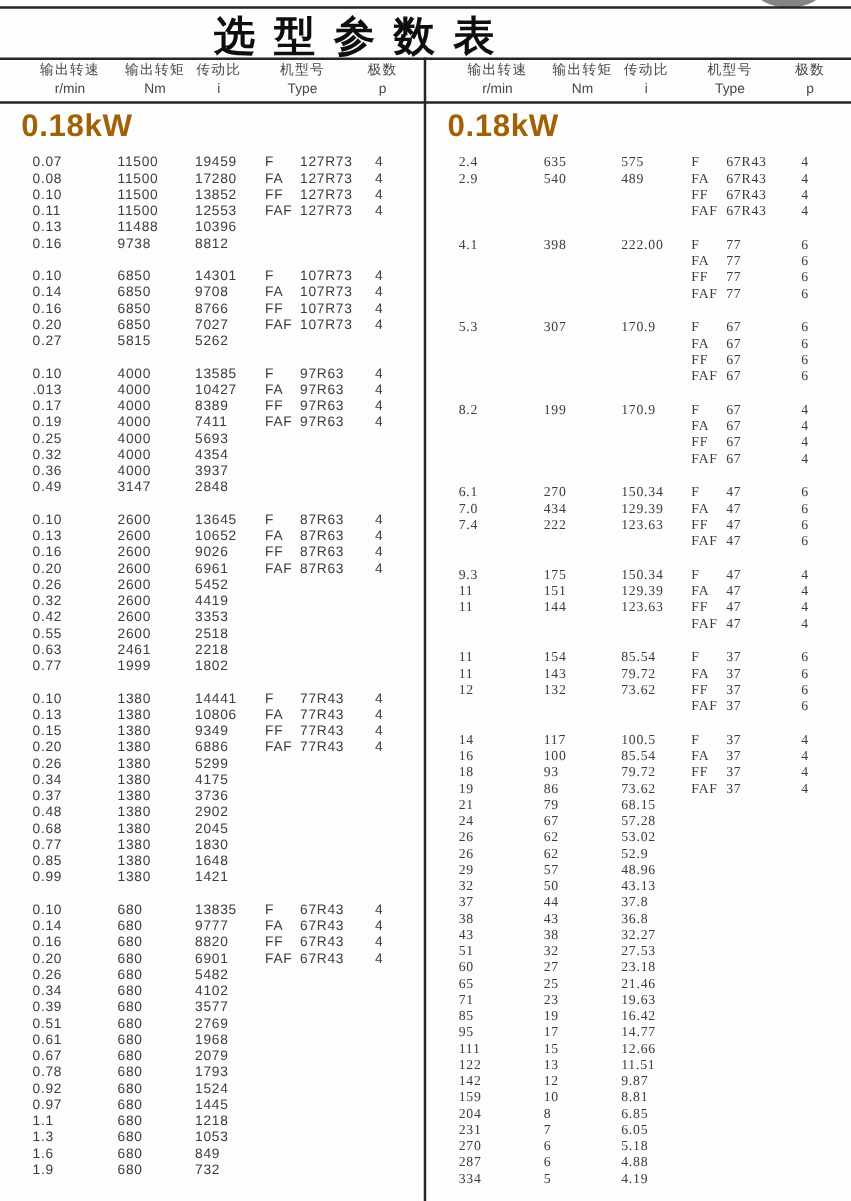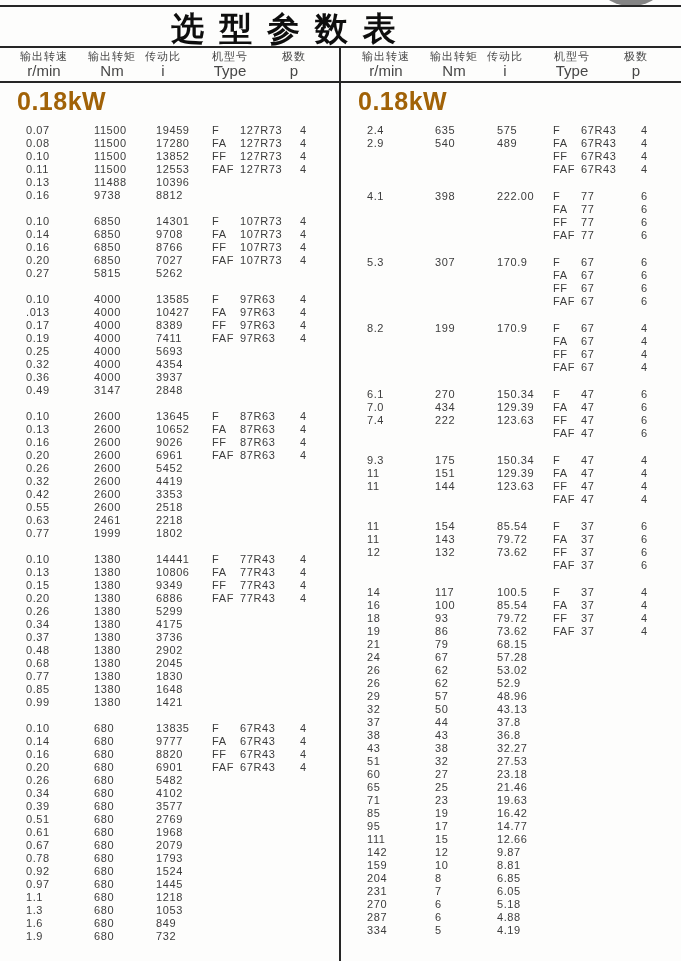--- a/index.html
+++ b/index.html
@@ -39,39 +39,39 @@
     font-size: 33px; font-weight: bold;
     letter-spacing: 0.45em; text-indent: 0.45em;
     color: #0e0e0e;
     white-space: nowrap;
   }
   
   .header-row {
     position: absolute; top: 49px; left: 0;
     width: 681px; display: flex;
   }
-  .header-half { width: 340px; display: flex; padding-left: 2px; }
+  .header-half { width: 340px; display: flex; padding-left: 2px; margin-left: 12px; }
   .header-half.rhs { width: 341px; padding-left: 4px; }
   .hcell { text-align: center; color: #474747; }
   .hc0 { width: 84px; } .hc1 { width: 52px; } .hc2 { width: 50px; }
   .hc3 { width: 84px; } .hc4 { width: 44px; }
   .hlabel { font-size: 11px; letter-spacing: 1px; line-height: 15px; white-space: nowrap; }
-  .hunit  { font-size: 15px; line-height: 14px; }
+  .hunit  { font-size: 11px; line-height: 14px; }
   
   .body { position: absolute; top: 84px; left: 0; width: 681px; display: flex; }
   .panel { width: 340px; }
   .panel.rhs { width: 341px; padding-left: 1px; }
   .power {
     font-size: 25px; font-weight: bold; color: #a16207;
     letter-spacing: 0.5px;
     margin: 3px 0 9px 17px;
     height: 28px; line-height: 28px;
   }
   .block { margin-bottom: 13px; }
-  .panel.rhs .block { margin-bottom: 14px; }
+  .panel.rhs .block { margin-bottom: 14px; font-family: Liberation Serif, serif; }
   .row {
     display: grid;
     grid-template-columns: 68px 62px 56px 28px 58px 22px;
     padding-left: 26px;
     height: 13px; line-height: 13px;
     font-size: 11px; color: #3c3c3c;
     letter-spacing: 0.6px;
     white-space: nowrap;
   }
   .c { overflow: visible; }
@@ -1014,20 +1014,28 @@
             </div>
             <div class="row">
               <span class="c c0">111</span>
               <span class="c c1">15</span>
               <span class="c c2">12.66</span>
               <span class="c c3"></span>
               <span class="c c4"></span>
               <span class="c c5"></span>
             </div>
             <div class="row">
+              <span class="c c0">122</span>
+              <span class="c c1">13</span>
+              <span class="c c2">11.51</span>
+              <span class="c c3"></span>
+              <span class="c c4"></span>
+              <span class="c c5"></span>
+            </div>
+            <div class="row">
               <span class="c c0">142</span>
               <span class="c c1">12</span>
               <span class="c c2">9.87</span>
               <span class="c c3"></span>
               <span class="c c4"></span>
               <span class="c c5"></span>
             </div>
             <div class="row">
               <span class="c c0">159</span>
               <span class="c c1">10</span>

